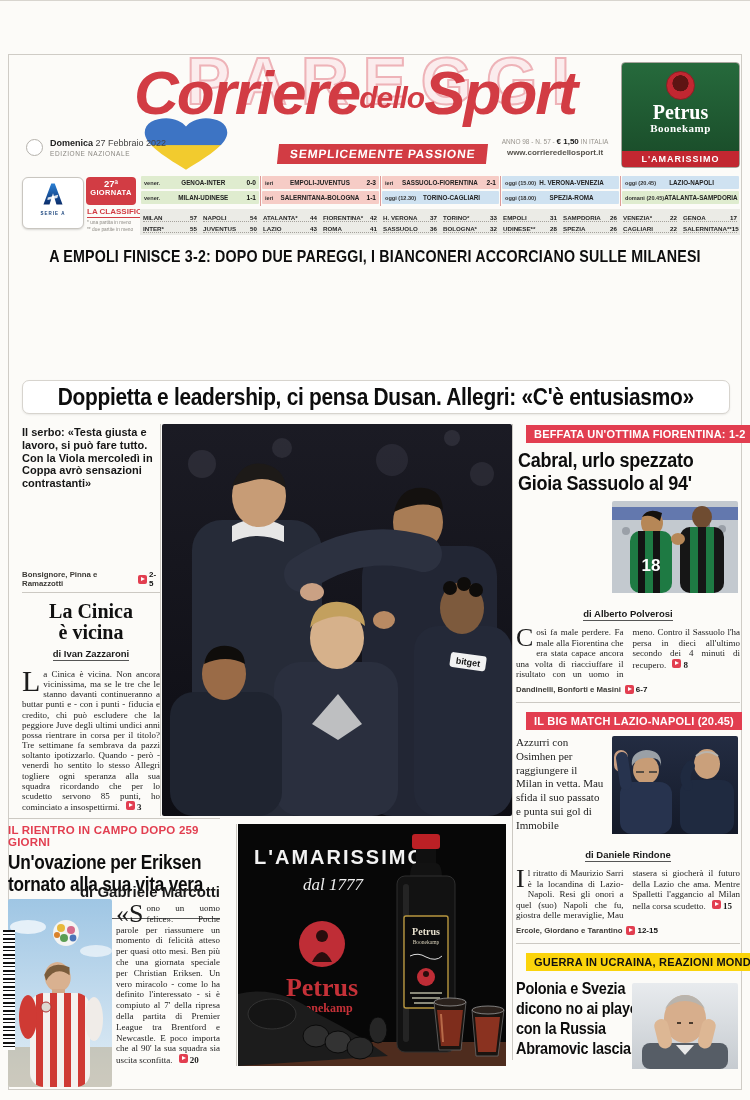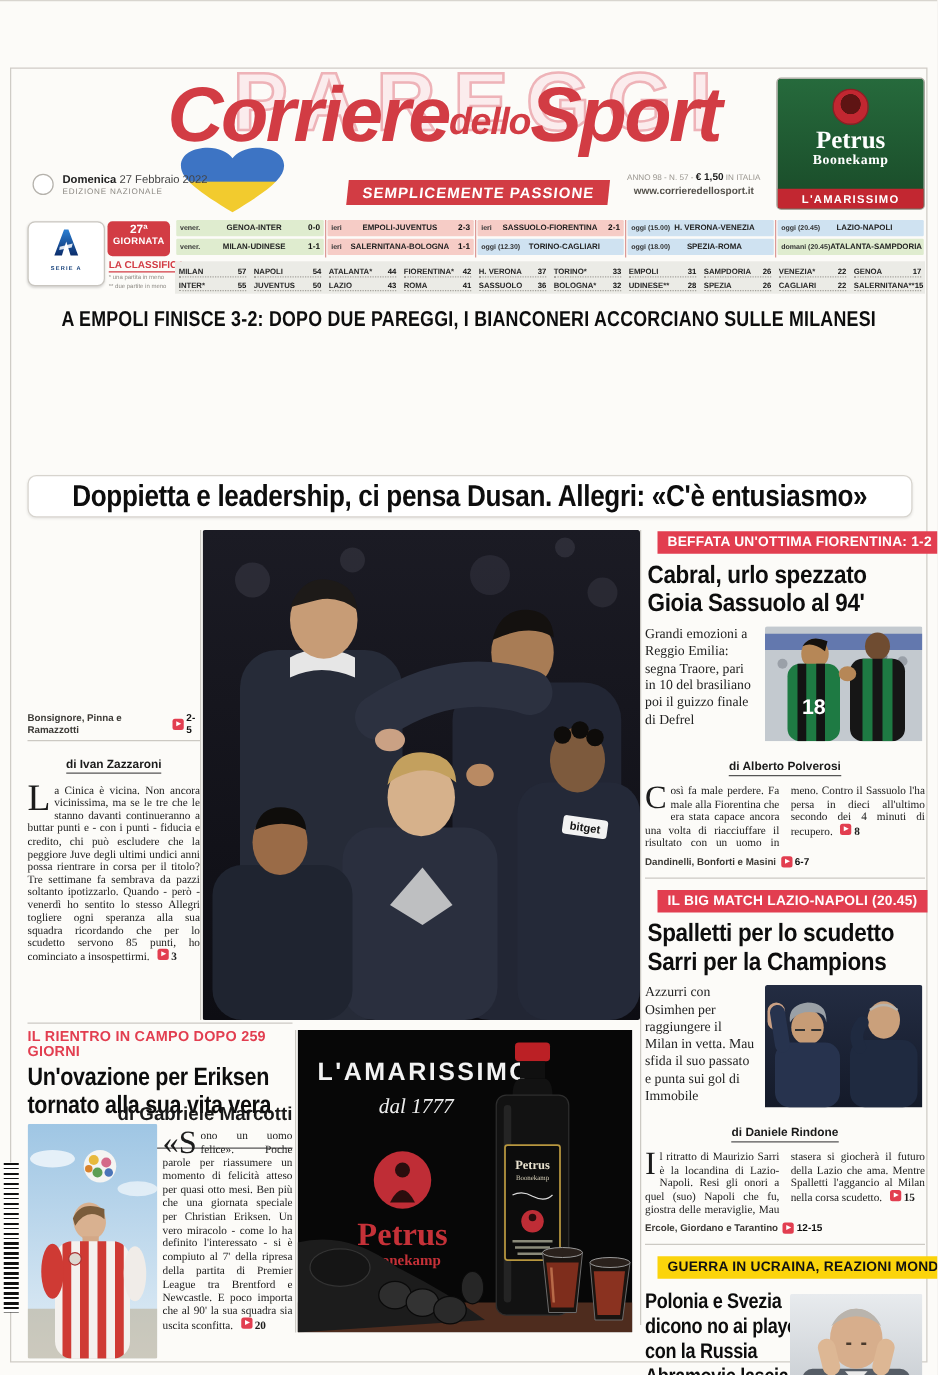--- a/index.html
+++ b/index.html
@@ -90,21 +90,21 @@
                border-top:2.5px solid transparent;border-bottom:2.5px solid transparent;}
   .lead-byline{left:22px;top:570px;width:138px;}
   .zazz{left:22px;top:592px;width:138px;border-top:1px solid #ccc9c3;padding-top:8px;text-align:center;}
   .zazz .t{font-family:"Liberation Serif",serif;font-weight:bold;font-size:20px;line-height:1.05;color:#111;}
   .zazz .a{display:inline-block;font-size:9.5px;font-weight:bold;border-bottom:1px solid #555;margin-top:5px;padding-bottom:1px;}
   .zazz .body{margin-top:8px;text-align:justify;font-family:"Liberation Serif",serif;font-size:9px;line-height:1.13;color:#1c1c1c;}
   .drop{float:left;font-family:"Liberation Serif",serif;font-size:30px;line-height:.82;padding-right:3px;color:#1c1c1c;}
   .endref{white-space:nowrap;}
 
   
-  .eriksen{left:22px;top:818px;width:212px;border-top:1px solid #ccc9c3;padding-top:5px;}
+  .eriksen{left:8px;top:818px;width:212px;border-top:1px solid #ccc9c3;padding-top:5px;}
   .eriksen .kick{font-size:11.5px;font-weight:900;color:#e23e50;letter-spacing:.2px;}
   .eriksen .hl{margin-top:3px;white-space:nowrap;}
   .eriksen .hl span{display:inline-block;font-size:20px;font-weight:900;line-height:1.12;color:#0d0d0d;
                     transform:scaleX(.86);transform-origin:left top;letter-spacing:-.3px;}
   .eriksen .a{position:absolute;right:0;top:64px;font-size:15px;font-weight:bold;border-bottom:1px solid #555;padding-bottom:18px;}
   .eri-photo{position:absolute;left:0;top:80px;width:104px;height:188px;border-radius:2px;overflow:hidden;}
   .eriksen .body{position:absolute;left:108px;top:84px;width:104px;text-align:justify;
                  font-family:"Liberation Serif",serif;font-size:9px;line-height:1.2;color:#1c1c1c;}
   .eriksen .body .drop{font-size:26px;}
 
@@ -397,28 +397,33 @@
   <div class="abs kicker"><span>A EMPOLI FINISCE 3-2: DOPO DUE PAREGGI, I BIANCONERI ACCORCIANO SULLE MILANESI</span></div>
   <div class="abs subhead">
       <span>Doppietta e leadership, ci pensa Dusan. Allegri: «C'è entusiasmo»</span>
     </div>
 
   <div class="vline" style="left:160px;top:424px;height:392px;"></div>
   <div class="vline" style="left:236px;top:824px;height:242px;"></div>
   <div class="vline" style="left:512px;top:424px;height:636px;"></div>
 
   <div class="abs leadquotes">
+    <p>Il serbo: «Testa giusta e lavoro, si può fare tutto. Con la Viola mercoledì in Coppa avrò sensazioni contrastanti»</p>
   </div>
   <div class="abs lead-byline bylinerow">
     <span>Bonsignore, Pinna e Ramazzotti</span>
     <span class="pref"></span>
     <span class="pg">2-5</span>
   </div>
 
   <div class="abs zazz">
+    <div class="t">
+      <div>La Cinica</div>
+      <div>è vicina</div>
+    </div>
     <div><span class="a">di Ivan Zazzaroni</span></div>
     <div class="body">
       <span class="drop">L</span><span>a Cinica è vicina. Non ancora vicinissima, ma se le tre che le stanno davanti continueranno a buttar punti e - con i punti - fiducia e credito, chi può escludere che la peggiore Juve degli ultimi undici anni possa rientrare in corsa per il titolo? Tre settimane fa sembrava da pazzi soltanto ipotizzarlo. Quando - però - venerdì ho sentito lo stesso Allegri togliere ogni speranza alla sua squadra ricordando che per lo scudetto servono 85 punti, ho cominciato a insospettirmi.</span>
       <span class="endref"><span class="pref"></span><b>3</b></span>
     </div>
   </div>
 
   <div class="abs eriksen" style="height:272px;">
     <div class="kick">IL RIENTRO IN CAMPO DOPO 259 GIORNI</div>
     <div class="hl">
@@ -566,21 +571,20 @@
 
   <div class="abs rcol">
 
     <div>
       <span class="secbar">BEFFATA UN'OTTIMA FIORENTINA: 1-2</span>
       <div class="rhl">
         <span>Cabral, urlo spezzato</span><br>
         <span>Gioia Sassuolo al 94'</span>
       </div>
       <div class="introrow" style="height:96px;">
-        <div class="intro">Grandi emozioni a Reggio Emilia: segna Traore, pari in 10 del brasiliano poi il guizzo finale di Defrel</div>
         <div class="sidephoto">
           <svg width="126" height="92" viewBox="0 0 126 92">
             <rect width="126" height="92" fill="#c3c9cf"></rect>
             <rect y="6" width="126" height="13" fill="#3b55a0" opacity=".7"></rect>
             <circle cx="14" cy="30" r="4" fill="#9aa0a8"></circle>
               <circle cx="34" cy="26" r="4" fill="#8a9098"></circle>
             <circle cx="110" cy="28" r="4" fill="#9aa0a8"></circle>
               <circle cx="94" cy="24" r="4" fill="#82888f"></circle>
             <ellipse cx="40" cy="22" rx="11" ry="12" fill="#b68757"></ellipse>
             <path d="M30 16 Q36 6 50 12 L48 20 Q38 12 30 16 Z" fill="#14110e"></path>
@@ -604,24 +608,20 @@
       <div class="bylinerow rby">
         <span>Dandinelli, Bonforti e Masini</span>
         <span class="pref"></span>
         <span class="pg">6-7</span>
       </div>
       <div class="rdiv"></div>
     </div>
 
     <div>
       <span class="secbar">IL BIG MATCH LAZIO-NAPOLI (20.45)</span>
-      <div class="rhl">
-        <span>Spalletti per lo scudetto</span><br>
-        <span>Sarri per la Champions</span>
-      </div>
       <div class="introrow" style="height:102px;">
         <div class="intro">Azzurri con Osimhen per raggiungere il Milan in vetta. Mau sfida il suo passato e punta sui gol di Immobile</div>
         <div class="sidephoto">
           <svg width="126" height="98" viewBox="0 0 126 98">
             <defs>
                 <linearGradient id="cg" x1="0" y1="0" x2="0" y2="1">
               <stop offset="0" stop-color="#232c42"></stop>
                   <stop offset="1" stop-color="#141a29"></stop>
                 </linearGradient>
               </defs>

